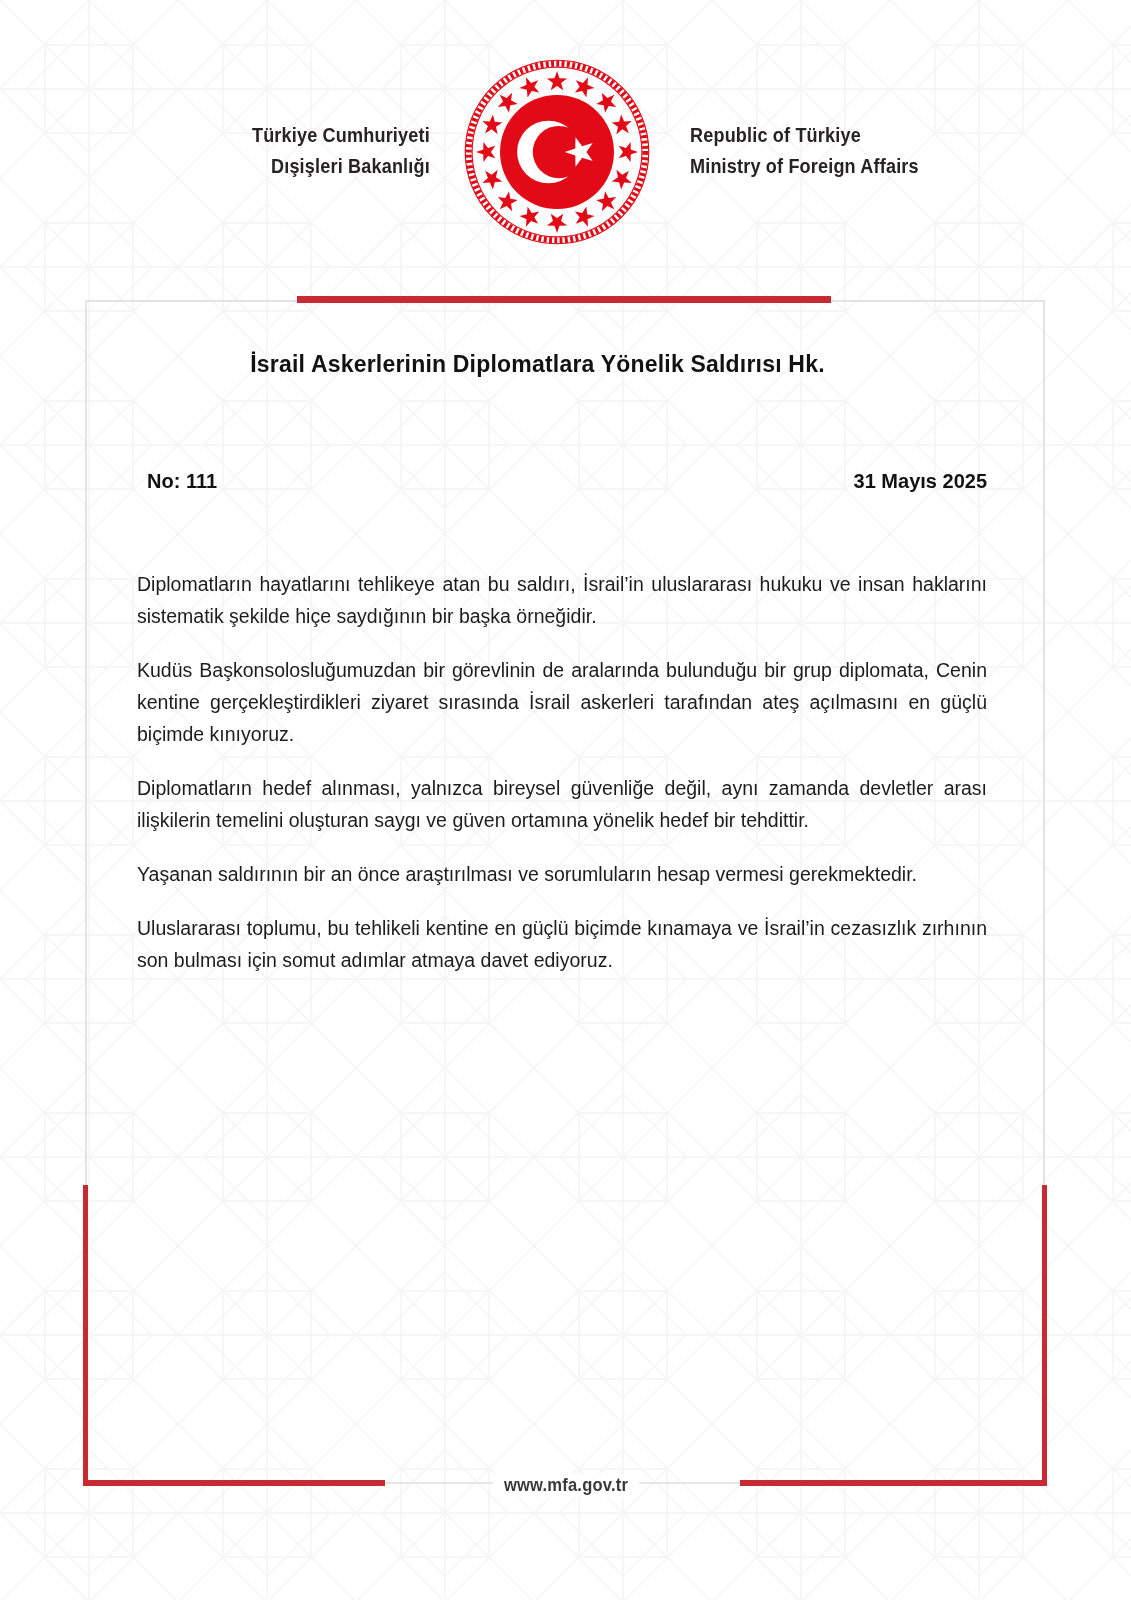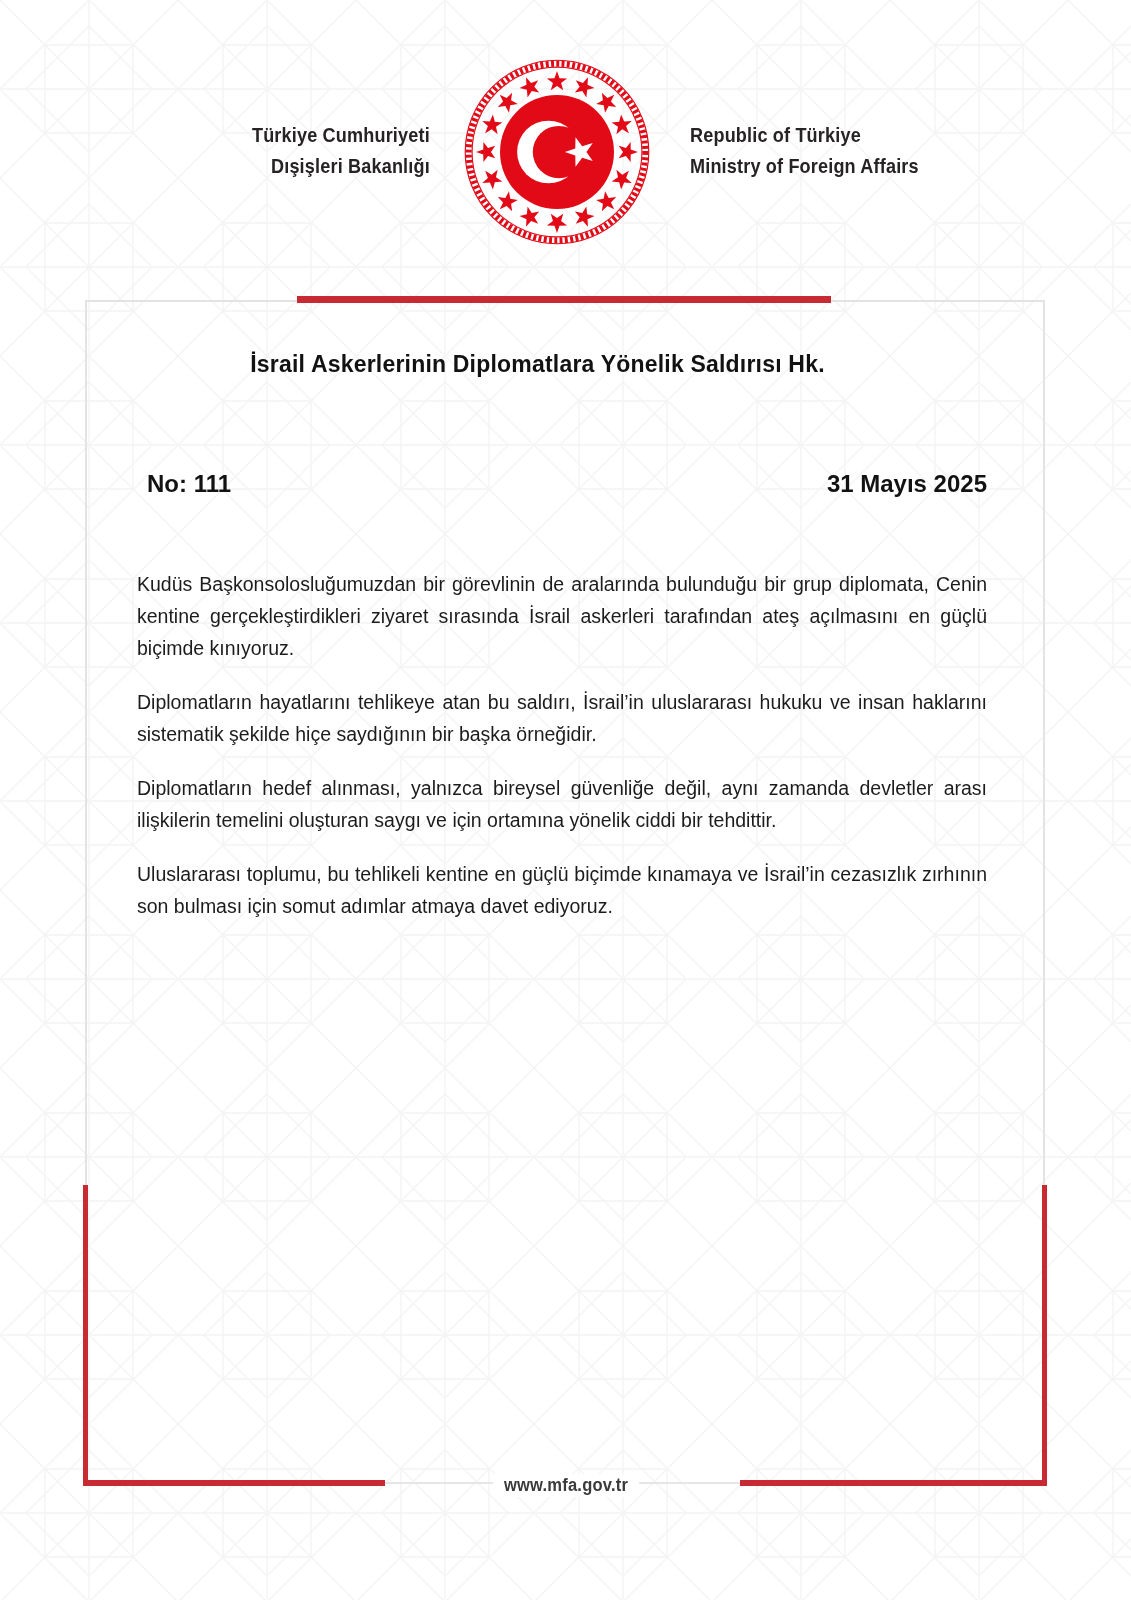--- a/index.html
+++ b/index.html
@@ -37,21 +37,21 @@
   .frame .b-bottom-red-l { position: absolute; left: -2px; bottom: 0; width: 302px; height: 6px; background: #c82a33; }
   .frame .b-bottom-red-r { position: absolute; right: -2px; bottom: 0; width: 307px; height: 6px; background: #c82a33; }
   .frame .b-bottom-gray  { position: absolute; left: 300px; bottom: 2px; width: 355px; height: 2px; background: #e6e6e6; }
 
   
   .doc-title { position: absolute; left: 85px; top: 351px; width: 905px;
                text-align: center; font-size: 23px; font-weight: bold; color: #121212;
                letter-spacing: 0.2px; z-index: 4; }
   .meta-row { position: absolute; left: 137px; top: 470px; width: 850px;
               display: flex; justify-content: space-between; align-items: baseline;
-              font-size: 24px; font-weight: bold; color: #121212; z-index: 4; }
+              font-size: 20px; font-weight: bold; color: #121212; z-index: 4; }
   .meta-row .no { padding-left: 10px; }
   .body-text { position: absolute; left: 137px; top: 568px; width: 850px; z-index: 4;
                font-size: 19.5px; line-height: 32px; color: #1c1c1c;
                text-align: justify; }
   .body-text p { margin: 0 0 22px 0; }
 
   
   .site-label { position: absolute; left: 50%; top: 1474px; transform: translateX(-50%) scaleX(0.92);
                 z-index: 5; background: #ffffff; padding: 0 12px; font-size: 18px;
                 font-weight: bold; color: #3a3a3a; line-height: 23px; letter-spacing: 0.2px; }
@@ -136,21 +136,22 @@
   </div>
 
   <h1 class="doc-title">İsrail Askerlerinin Diplomatlara Yönelik Saldırısı Hk.</h1>
 
   <div class="meta-row">
     <span class="no">No: 111</span>
     <span>31 Mayıs 2025</span>
   </div>
 
   <div class="body-text">
+    <p>Diplomatların hayatlarını tehlikeye atan bu saldırı, İsrail’in uluslararası hukuku ve insan haklarını sistematik şekilde hiçe saydığının bir başka örneğidir.</p>
     <p>Kudüs Başkonsolosluğumuzdan bir görevlinin de aralarında bulunduğu bir grup diplomata, Cenin kentine gerçekleştirdikleri ziyaret sırasında İsrail askerleri tarafından ateş açılmasını en güçlü biçimde kınıyoruz.</p>
-    <p>Diplomatların hayatlarını tehlikeye atan bu saldırı, İsrail’in uluslararası hukuku ve insan haklarını sistematik şekilde hiçe saydığının bir başka örneğidir.</p>
-    <p>Diplomatların hedef alınması, yalnızca bireysel güvenliğe değil, aynı zamanda devletler arası ilişkilerin temelini oluşturan saygı ve için ortamına yönelik ciddi bir tehdittir.</p>
+    <p>Diplomatların hedef alınması, yalnızca bireysel güvenliğe değil, aynı zamanda devletler arası ilişkilerin temelini oluşturan saygı ve güven ortamına yönelik hedef bir tehdittir.</p>
+    <p>Yaşanan saldırının bir an önce araştırılması ve sorumluların hesap vermesi gerekmektedir.</p>
     <p>Uluslararası toplumu, bu tehlikeli kentine en güçlü biçimde kınamaya ve İsrail’in cezasızlık zırhının son bulması için somut adımlar atmaya davet ediyoruz.</p>
   </div>
 
   <div class="site-label">www.mfa.gov.tr</div>
 
 </div>
 
 </body></html>

